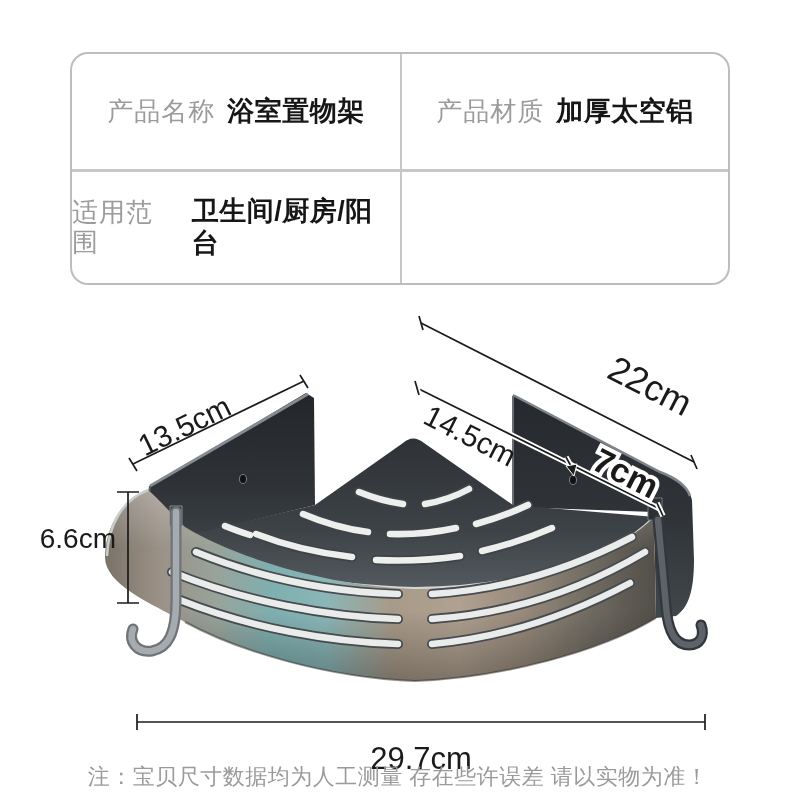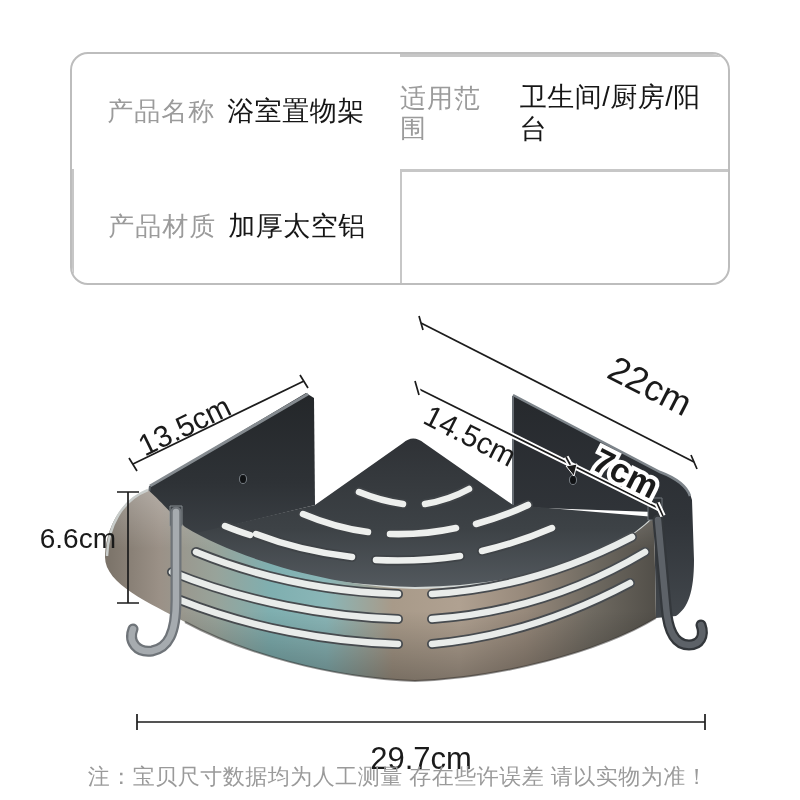--- a/index.html
+++ b/index.html
@@ -11,21 +11,21 @@
     position:absolute;left:70px;top:52px;width:660px;height:233px;
     border:2px solid #bdbdbd;border-radius:18px;
     display:grid;grid-template-columns:1fr 1fr;grid-template-rows:1fr 1fr;
     box-sizing:border-box;background:#ffffff;overflow:hidden;
   }
   .cell{display:flex;flex-direction:row;align-items:center;justify-content:center;
         gap:12px;box-sizing:border-box;}
   .cell.col2{border-left:2px solid #c7c7c7;}
   .cell.row2{border-top:3px solid #c7c7c7;}
   .cell .lbl{font-size:26px;color:#9b9b9b;letter-spacing:1px;line-height:30px;}
-  .cell .val{font-size:27px;color:#161616;font-weight:normal;letter-spacing:0.5px;line-height:32px;}
+  .cell .val{font-size:27px;color:#161616;font-weight:bold;letter-spacing:0.5px;line-height:32px;}
 
   
   .footnote{
     position:absolute;left:0;top:764px;width:796px;text-align:center;
     font-size:22px;color:#9a9a9a;letter-spacing:0.5px;line-height:26px;
   }
 
   
   svg.scene{position:absolute;left:0;top:0;}
   .dimline{stroke:#1c1c1c;stroke-width:1.7;fill:none;}
@@ -37,27 +37,27 @@
   .rail-b{stroke:#e9ecea;stroke-width:6.5;fill:none;stroke-linecap:round;}
 </style>
 </head>
 <body>
 
 <div class="spec-table">
   <div class="cell">
     <span class="lbl">产品名称</span>
     <span class="val">浴室置物架</span>
   </div>
+  <div class="cell col2">
+    <span class="lbl">产品材质</span>
+    <span class="val">加厚太空铝</span>
+  </div>
   <div class="cell row2">
     <span class="lbl">适用范围</span>
     <span class="val">卫生间/厨房/阳台</span>
-  </div>
-  <div class="cell col2">
-    <span class="lbl">产品材质</span>
-    <span class="val">加厚太空铝</span>
   </div>
   <div class="cell col2 row2">
   </div>
 </div>
 
 <svg class="scene" width="800" height="800" viewBox="0 0 800 800">
   <defs>
     <linearGradient id="panelL" x1="0" y1="390" x2="0" y2="545" gradientUnits="userSpaceOnUse">
       <stop offset="0" stop-color="#232629"></stop>
         <stop offset="0.6" stop-color="#2e3236"></stop>

